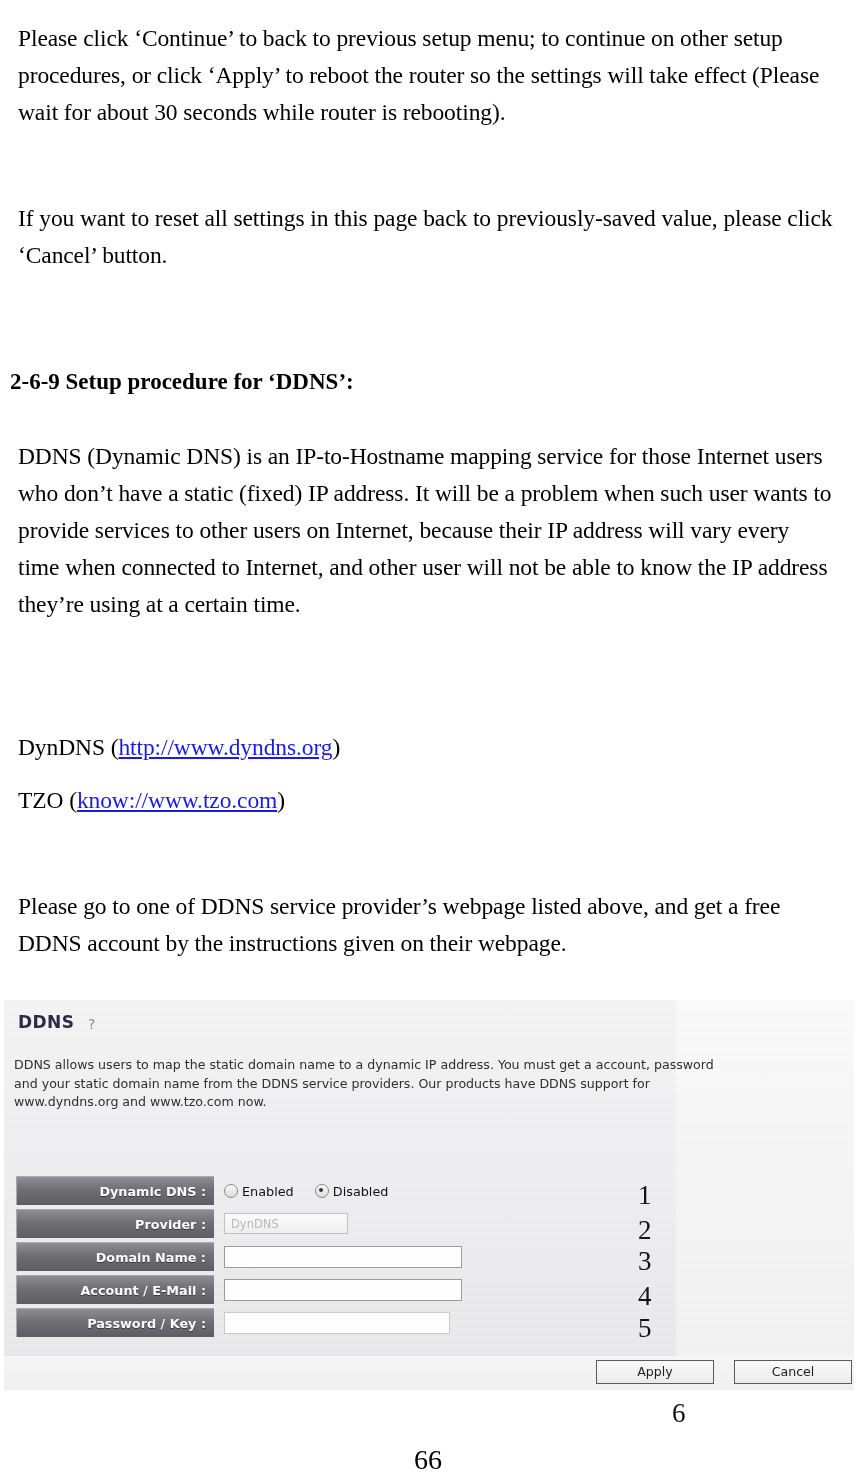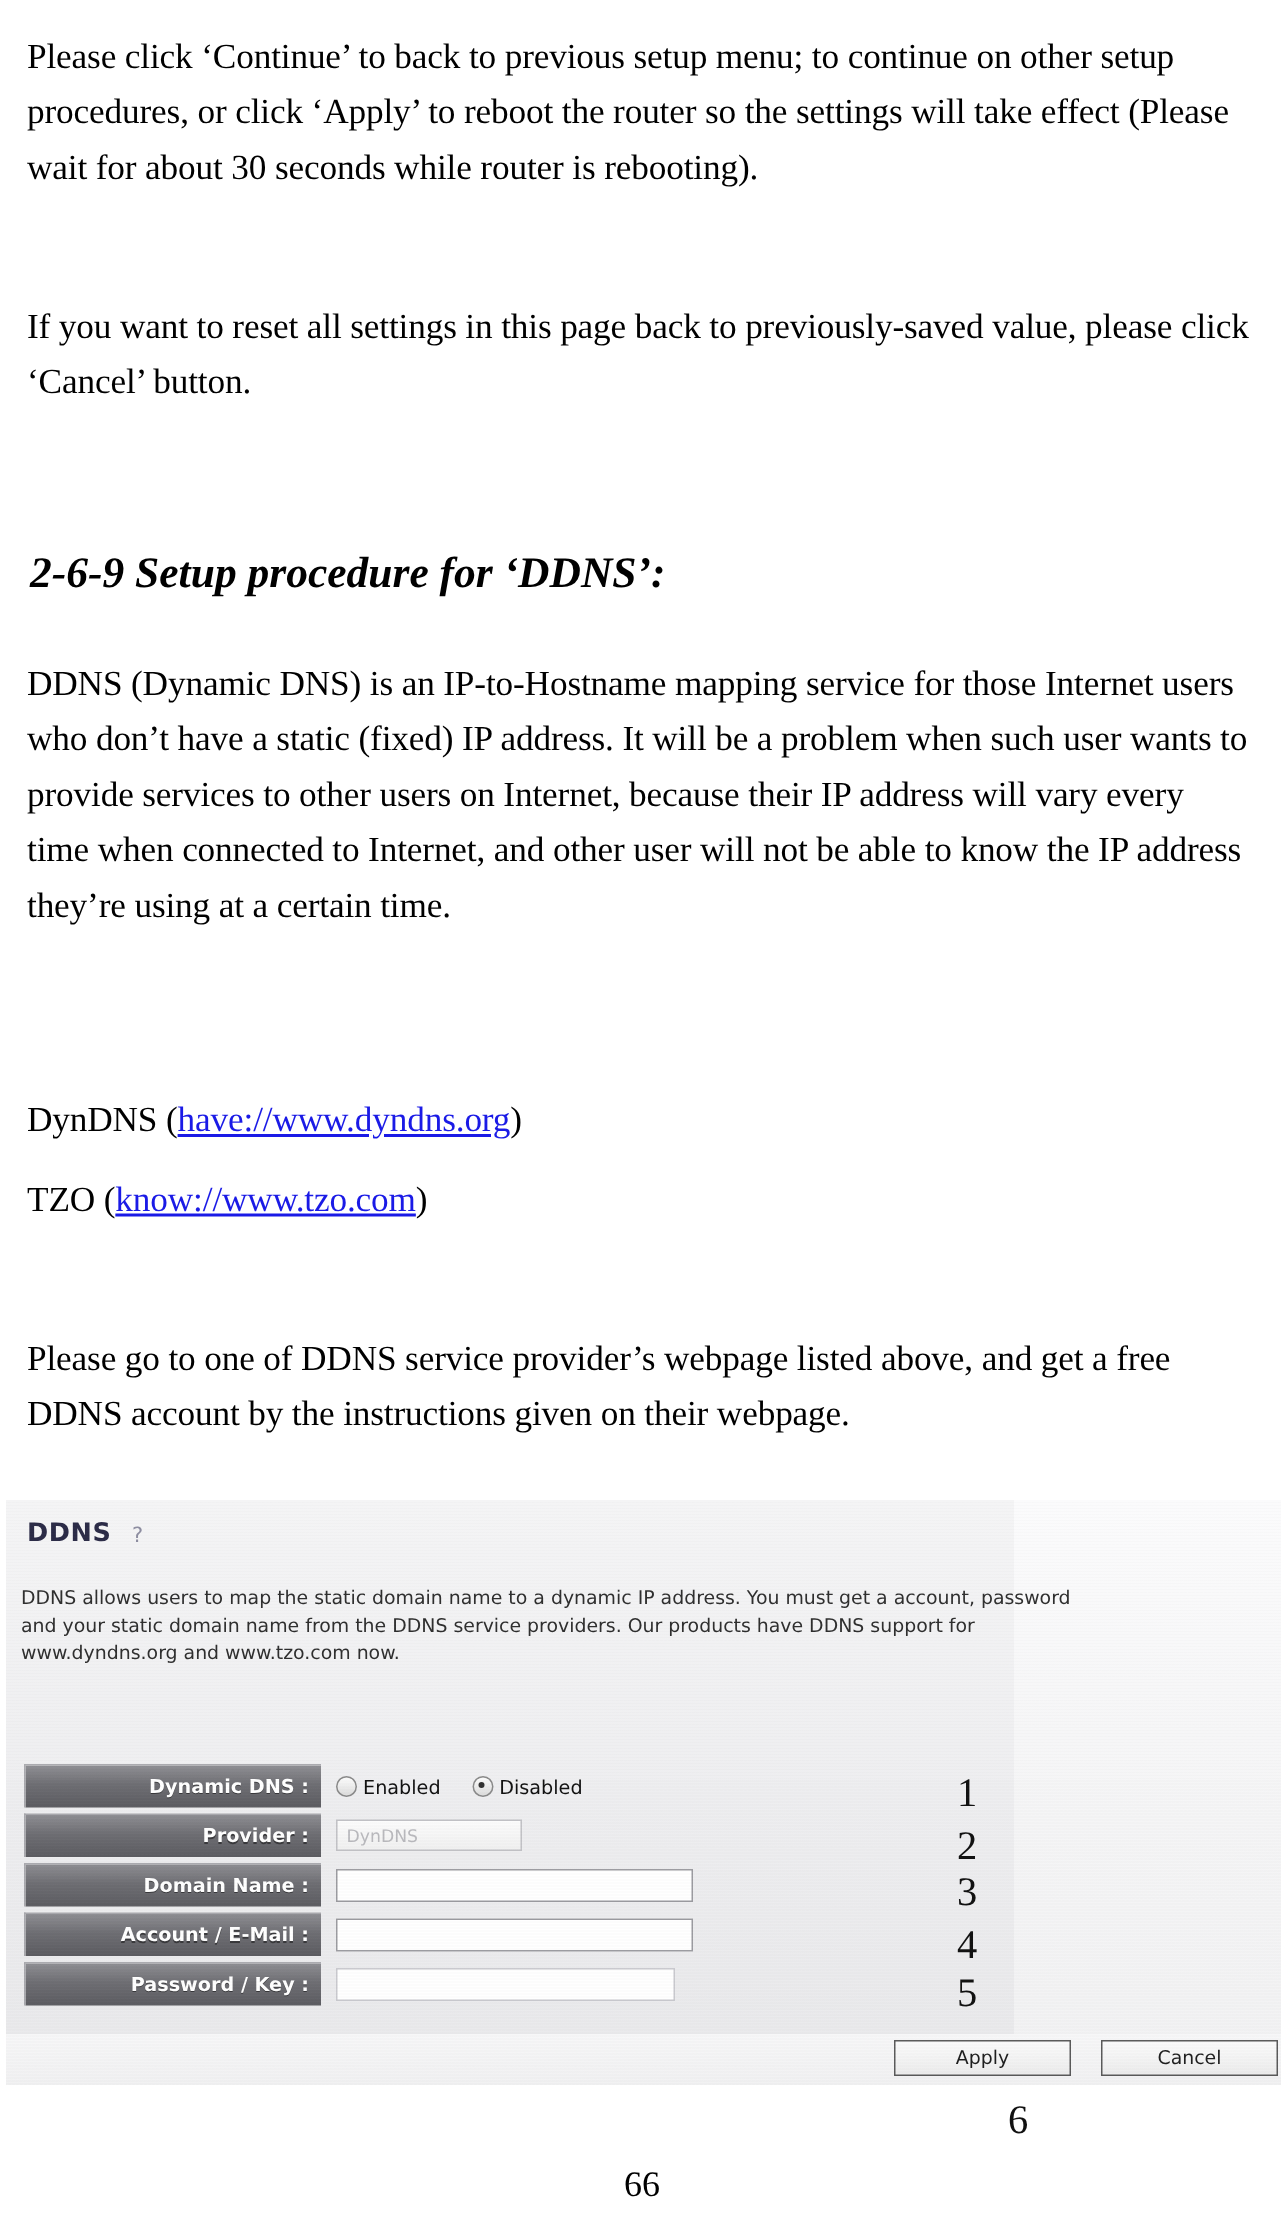--- a/index.html
+++ b/index.html
@@ -29,26 +29,25 @@
     line-height: 37px;
     color: #000;
     margin: 16px;
     padding: 0 6px 0 2px;
     letter-spacing: -0.1px;
   }
   .spacer-sm { height: 37px; }
 
   .section-heading {
     font-family: "Liberation Serif", "DejaVu Serif", serif;
-    font-size: 29px;
+    font-size: 23px;
     font-weight: bold;
-    font-style: italic;
     line-height: 32px;
     margin: 0;
-    padding: 0 0 0 20px;
+    padding: 0 0 0 10px;
   }
 
   a.weblink {
     color: #1a1ae6;
     text-decoration: underline;
   }
 
   
   .shot {
     position: absolute;
@@ -232,21 +231,21 @@
   .btn.apply { left: 592px; width: 118px; }
   .btn.cancel { left: 730px; width: 118px; }
 
   .page-number {
     position: absolute;
     left: 0;
     top: 1444px;
     width: 856px;
     text-align: center;
     font-family: "Liberation Serif", "DejaVu Serif", serif;
-    font-size: 24px;
+    font-size: 28px;
     color: #000;
   }
 </style>
 </head>
 <body>
 
 <div class="doc">
 
   <div style="height:4px"></div>
 
@@ -262,21 +261,21 @@
 
   <div style="height:24px"></div>
 
   <p class="para">DDNS (Dynamic DNS) is an IP-to-Hostname mapping service for those Internet users who don’t have a static (fixed) IP address. It will be a problem when such user wants to provide services to other users on Internet, because their IP address will vary every time when connected to Internet, and other user will not be able to know the IP address they’re using at a certain time.</p>
 
   <div class="spacer-sm"></div>
 
 
   <div class="spacer-sm"></div>
 
-  <p class="para"><span>DynDNS</span><span> (</span><a class="weblink" href="#">have://www.dyndns.org</a><span>)</span></p>
+  <p class="para"><span>DynDNS</span><span> (</span><a class="weblink" href="#">http://www.dyndns.org</a><span>)</span></p>
 
   <p class="para"><span>TZO</span><span> (</span><a class="weblink" href="#">know://www.tzo.com</a><span>)</span></p>
 
   <div class="spacer-sm"></div>
 
   <p class="para">Please go to one of DDNS service provider’s webpage listed above, and get a free DDNS account by the instructions given on their webpage.</p>
 </div>
 
 <div class="shot">
 

